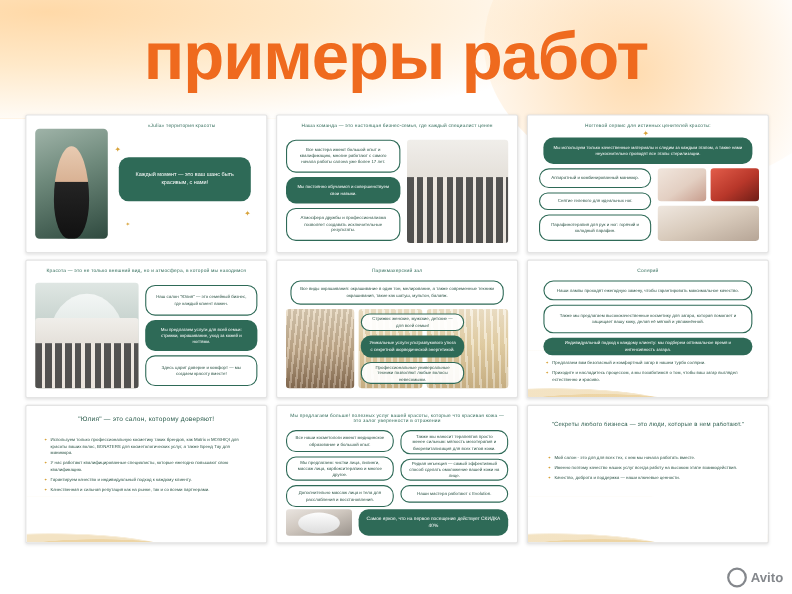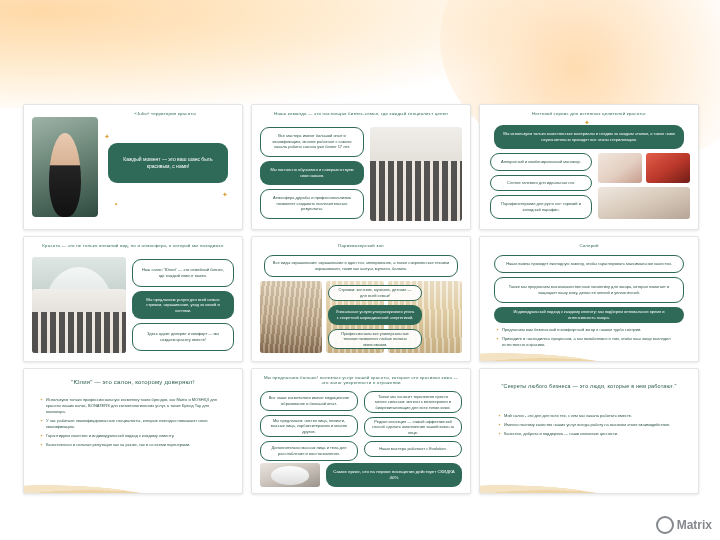--- a/index.html
+++ b/index.html
@@ -140,20 +140,21 @@
     width:14px;height:14px;border-radius:50%;border:2.4px solid #6f7378;
     display:inline-block;
   }
 </style>
 </head>
 <body>
 
 <div class="page">
 
   <div class="banner"></div>
+  <div class="title">примеры работ</div>
 
   <div class="grid">
 
     <div class="slide">
       <div class="inner">
         <div class="ph portrait" style="left:8px;top:12px;width:66px;height:100px;border-radius:4px;"></div>
         <div class="hdr" style="left:70px;width:142px;text-align:center;">«Julia» территория красоты</div>
         <div class="gbox" style="left:84px;top:38px;width:120px;height:40px;display:flex;align-items:center;justify-content:center;font-size:5px;line-height:7px;">Каждый момент — это ваш шанс быть красивым, с нами!</div>
         <span class="spark" style="left:80px;top:28px;">✦</span>
         <span class="spark" style="left:198px;top:86px;">✦</span>
@@ -259,16 +260,16 @@
           <div>Качество, доброта и поддержка — наши ключевые ценности.</div>
         </div>
         <div class="wave"></div>
       </div>
     </div>
 
   </div>
 
   <div class="wm">
     <span class="ring"></span>
-    <span>Matrix</span>
+    <span>Avito</span>
   </div>
 
 </div>
 
 </body></html>

